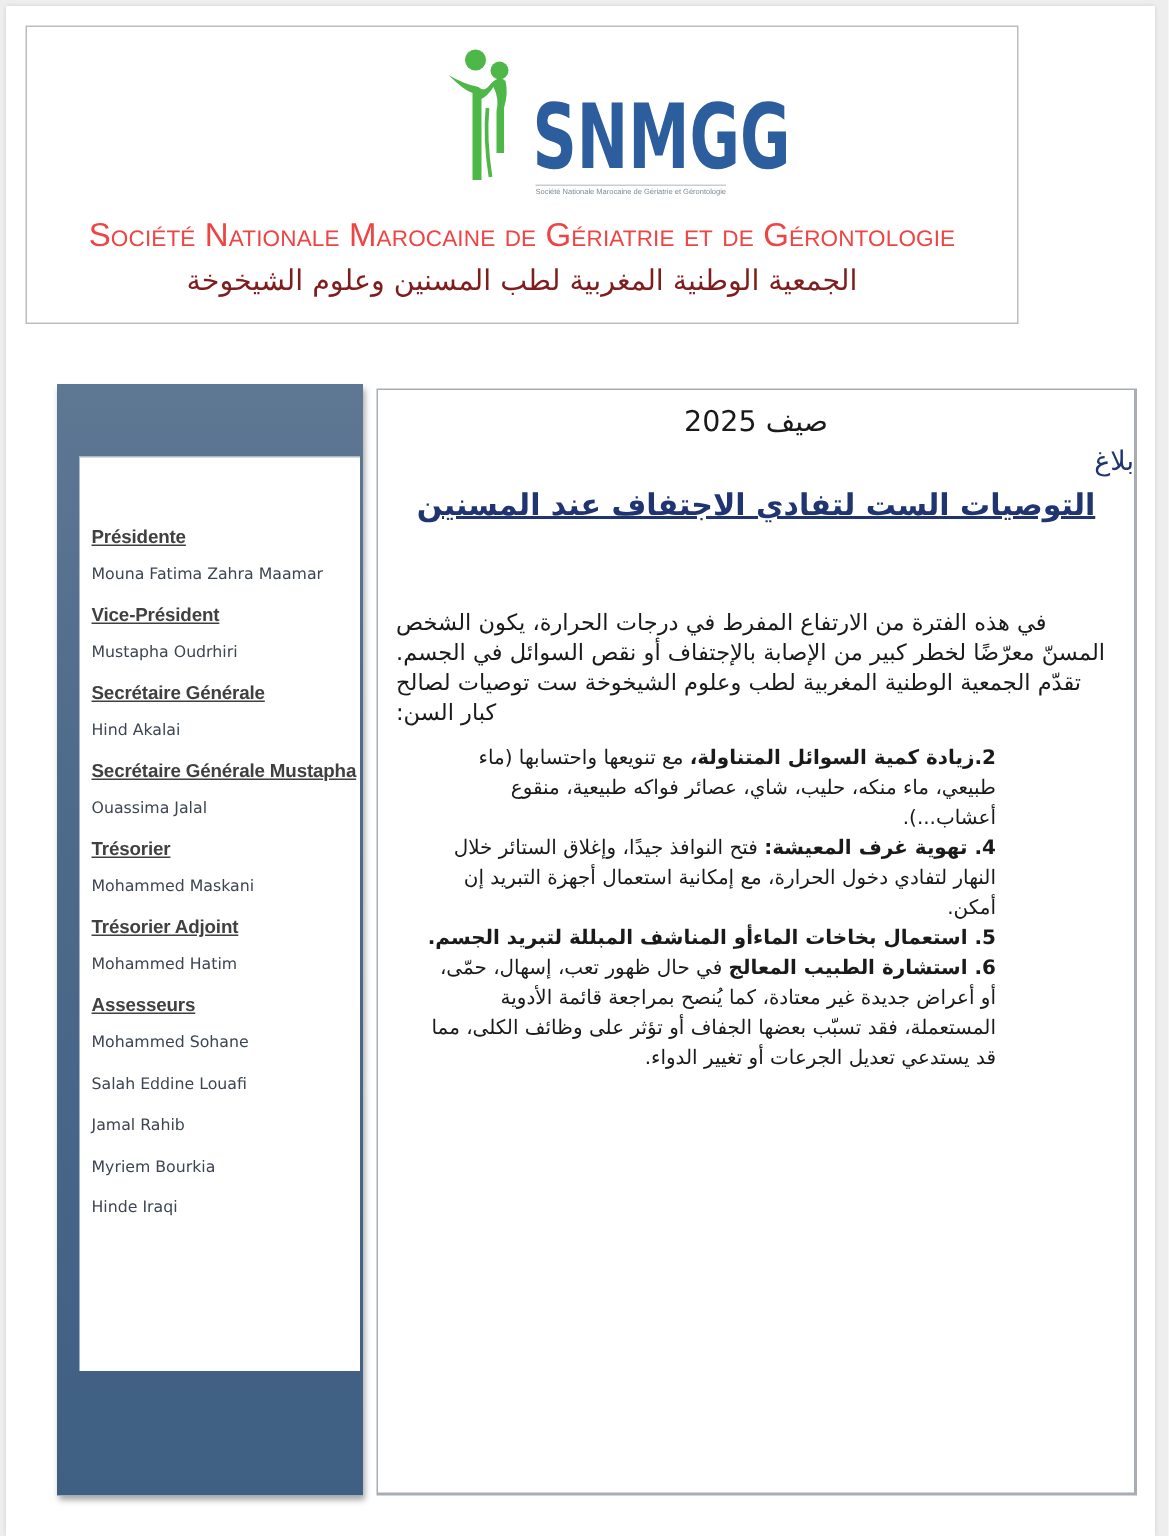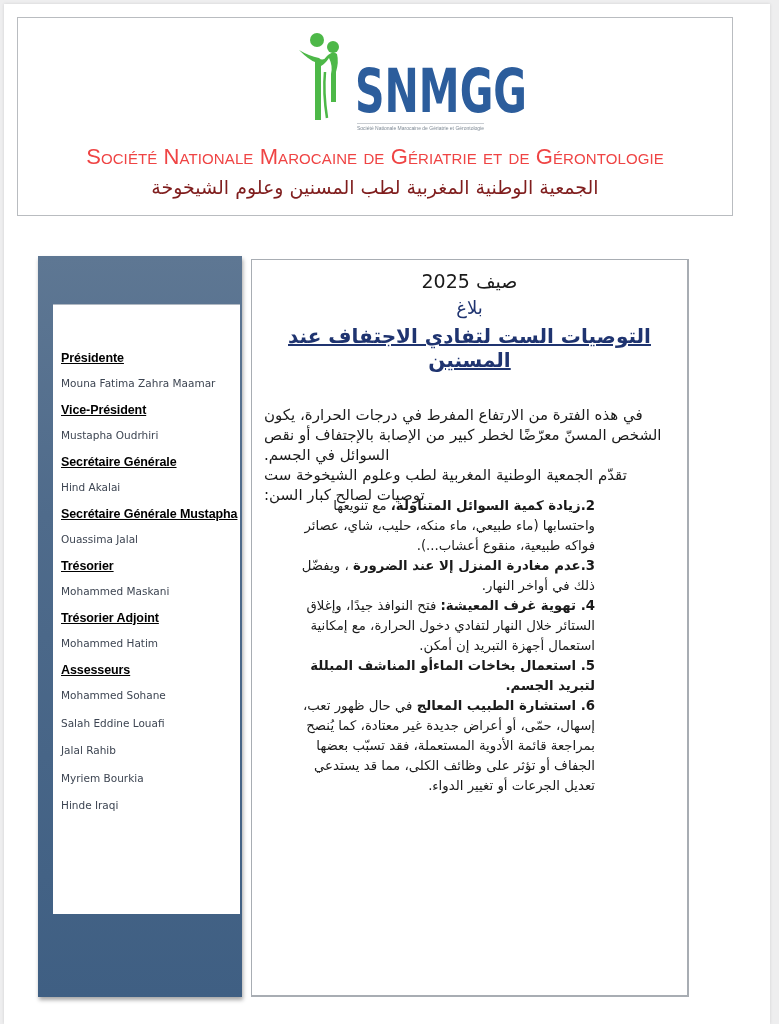--- a/index.html
+++ b/index.html
@@ -8,21 +8,21 @@
     background: #eeeeef;
     font-family: "Liberation Sans", sans-serif;
     position: relative;
   }
   .page {
     position: absolute; left: 4px; top: 4px; width: 766px; height: 1020px;
     background: #ffffff;
     box-shadow: 0 0 3px rgba(0,0,0,0.12);
   }
   .header-box {
-    position: absolute; left: 13px; top: 13px; width: 716px; height: 199px;
+    position: absolute; left: 13px; top: 13px; width: 662px; height: 199px;
     border: 1px solid #b9bcc0;
     background: #fff;
   }
   .logo {
     position: absolute; left: 277px; top: 14px; width: 235px; height: 105px;
   }
   .logo-tagline {
     position: absolute; left: 62px; top: 91px; font-size: 5px; color: #7f8a95;
     white-space: nowrap; font-family: "Liberation Sans", sans-serif;
     border-top: 1px solid #c9cdd2; padding-top: 1px;
@@ -45,40 +45,40 @@
     box-shadow: 1px 3px 4px rgba(0,0,0,0.35);
   }
   .sidebar-inner {
     position: absolute; left: 15px; top: 48px; width: 187px; height: 610px;
     background: #fff;
     border-top: 1px solid #b0b8c2;
   }
   .sb-list { position: absolute; left: 8px; top: 46px; right: 4px; }
   .sb-role {
     display: block; font-family: "Liberation Sans", sans-serif; font-weight: bold;
-    font-size: 12.5px; color: #000000; text-decoration: underline;
+    font-size: 12.5px; color: #404040; text-decoration: underline;
     margin-bottom: 12px; white-space: nowrap; letter-spacing: -0.1px;
   }
   .sb-name {
     display: block; font-family: "DejaVu Sans", sans-serif; font-size: 10.5px;
     color: #3d4552; margin-bottom: 14px; white-space: nowrap;
   }
   .sb-name.assessor { margin-bottom: 15.5px; }
   
   .content-box {
-    position: absolute; left: 247px; top: 255px; width: 438px; height: 738px;
+    position: absolute; left: 247px; top: 255px; width: 507px; height: 738px;
     border: 1px solid #a8adb3; border-right-width: 2px; border-bottom-width: 2px;
     background: #fff;
   }
   .c-year {
     position: absolute; left: 0; right: 0; top: 10px; text-align: center;
     direction: rtl; font-family: "DejaVu Sans", sans-serif; font-size: 19px; color: #1a1a1a;
   }
   .c-notice {
-    position: absolute; left: 0; right: 0; top: 37px; text-align: center;
+    position: absolute; left: 0; right: 0; top: 37px; 
     direction: rtl; font-family: "DejaVu Sans", sans-serif; font-size: 18px; color: #1f3470;
   }
   .c-title {
     position: absolute; left: 0; right: 0; top: 64px; text-align: center;
     direction: rtl; font-family: "DejaVu Sans", sans-serif; font-size: 20px; font-weight: bold; color: #1f3470; text-decoration: underline;
   }
   .c-intro {
     position: absolute; left: 12px; right: 16px; top: 145px;
     direction: rtl; text-align: left;
     font-family: "DejaVu Sans", sans-serif; font-size: 15px; line-height: 20px; color: #1a1a1a;
@@ -130,39 +130,38 @@
 
         <span class="sb-role">Trésorier</span>
         <span class="sb-name">Mohammed Maskani</span>
 
         <span class="sb-role">Trésorier Adjoint</span>
         <span class="sb-name">Mohammed Hatim</span>
 
         <span class="sb-role">Assesseurs</span>
         <span class="sb-name assessor">Mohammed Sohane</span>
         <span class="sb-name assessor">Salah Eddine Louafi</span>
-        <span class="sb-name assessor">Jalal Rahib</span>
+        <span class="sb-name assessor">Jamal Rahib</span>
         <span class="sb-name assessor">Myriem Bourkia</span>
         <span class="sb-name assessor">Hinde Iraqi</span>
       </div>
     </div>
   </div>
 
   <div class="content-box">
     <div class="c-year">صيف 2025</div>
     <div class="c-notice">بلاغ</div>
     <div class="c-title">التوصيات الست لتفادي الاجتفاف عند المسنين</div>
 
     <div class="c-intro">
       <div>في هذه الفترة من الارتفاع المفرط في درجات الحرارة، يكون الشخص المسنّ معرّضًا لخطر كبير من الإصابة بالإجتفاف أو نقص السوائل في الجسم.</div>
       <div>تقدّم الجمعية الوطنية المغربية لطب وعلوم الشيخوخة ست توصيات لصالح كبار السن:</div>
     </div>
 
     <div class="c-list">
       <span class="c-item"><b><span>2.</span><span>زيادة كمية السوائل المتناولة،</span></b><span> مع تنويعها واحتسابها (ماء طبيعي، ماء منكه، حليب، شاي، عصائر فواكه طبيعية، منقوع أعشاب...).</span></span>
-      <span class="c-item"><b><span>3.</span><span>عدم مغادرة المنزل إلا عند الضرورة</span></b><span> ، ويفضّل ذلك في أواخر النهار.</span></span>
       <span class="c-item"><b><span>4.</span> <span>تهوية غرف المعيشة:</span></b><span> فتح النوافذ جيدًا، وإغلاق الستائر خلال النهار لتفادي دخول الحرارة، مع إمكانية استعمال أجهزة التبريد إن أمكن.</span></span>
       <span class="c-item"><b><span>5.</span> <span>استعمال بخاخات الماءأو المناشف المبللة لتبريد الجسم.</span></b><span></span></span>
       <span class="c-item"><b><span>6.</span> <span>استشارة الطبيب المعالج</span></b><span> في حال ظهور تعب، إسهال، حمّى، أو أعراض جديدة غير معتادة، كما يُنصح بمراجعة قائمة الأدوية المستعملة، فقد تسبّب بعضها الجفاف أو تؤثر على وظائف الكلى، مما قد يستدعي تعديل الجرعات أو تغيير الدواء.</span></span>
     </div>
   </div>
 
 </div>
 
 </body></html>

